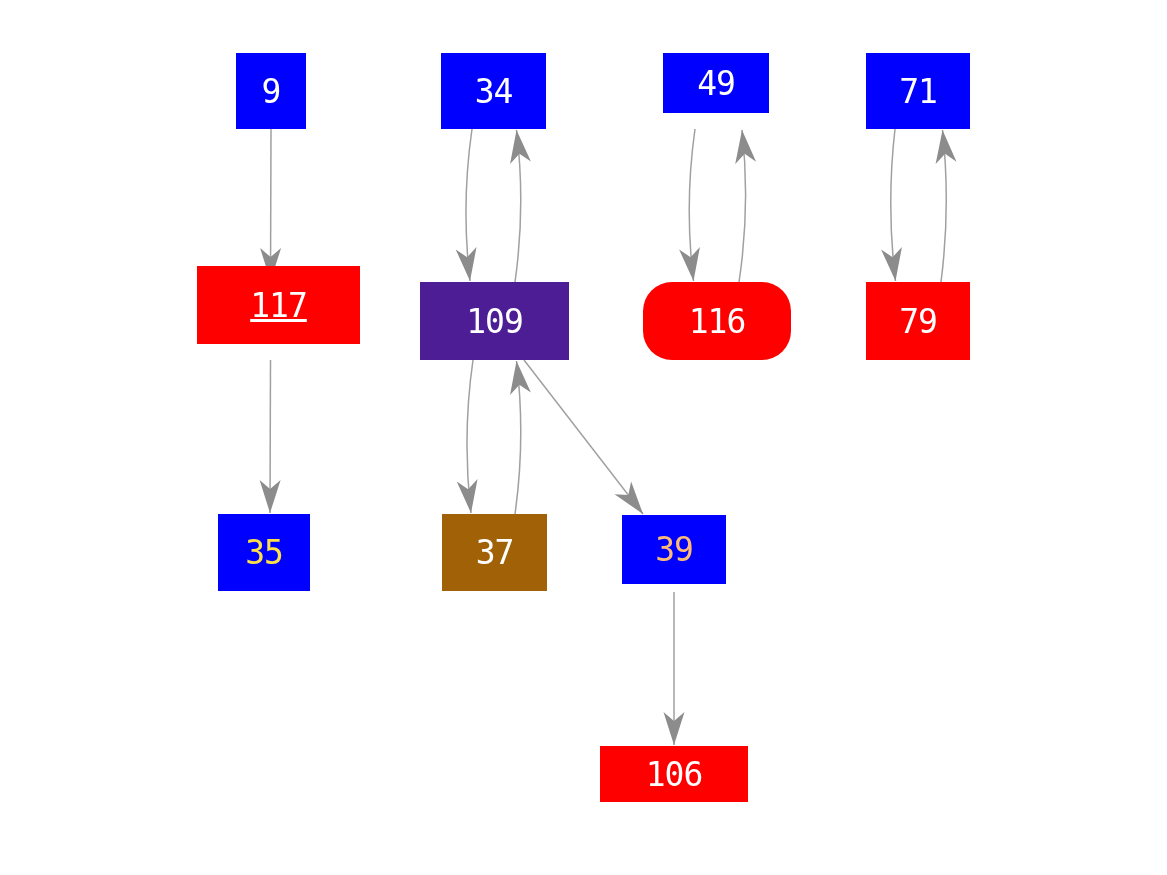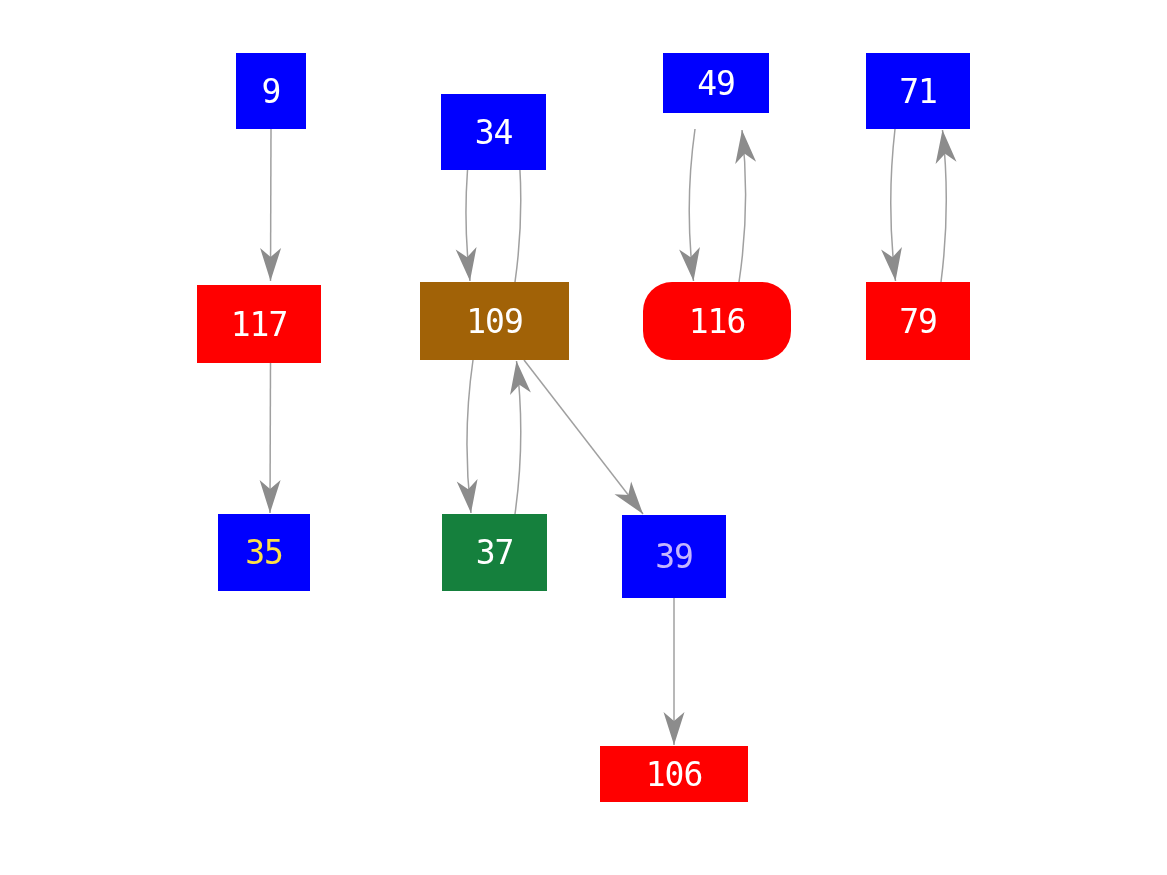--- a/index.html
+++ b/index.html
@@ -61,47 +61,47 @@
       <polygon points="516.5,361 530.8854170672499,392.50094880795297 519.3809766251055,384.8264553319539 510.0372686517902,395.02180335492034" fill="#8c8c8c"></polygon>
       <path d="M 524 360 Q 583.5 437 643 514" fill="none" stroke="#a0a0a0" stroke-width="1.5"></path>
       <polygon points="643,514 614.5137399498819,494.307793715354 628.3252599741817,495.009159966588 631.1307249791175,481.467396192763" fill="#8c8c8c"></polygon>
       <path d="M 674 592 Q 674 668.5 674 745" fill="none" stroke="#a0a0a0" stroke-width="1.5"></path>
       <polygon points="674,745 663.5,712 674,721 684.5,712" fill="#8c8c8c"></polygon>
     </svg>
   <div>
       <div class="node" style="left: 236px; top: 53px; width: 70px; height: 76px; background: rgb(0, 0, 255); color: rgb(255, 255, 255);">
         <span>9</span>
       </div>
-      <div class="node" style="left: 441px; top: 53px; width: 105px; height: 76px; background: rgb(0, 0, 255); color: rgb(255, 255, 255); margin-top: 41px;">
+      <div class="node" style="left: 441px; top: 53px; width: 105px; height: 76px; background: rgb(0, 0, 255); color: rgb(255, 255, 255);">
         <span>34</span>
       </div>
       <div class="node" style="left: 663px; top: 53px; width: 106px; height: 60px; background: rgb(0, 0, 255); color: rgb(255, 255, 255);">
         <span>49</span>
       </div>
       <div class="node" style="left: 866px; top: 53px; width: 104px; height: 76px; background: rgb(0, 0, 255); color: rgb(255, 255, 255);">
         <span>71</span>
       </div>
-      <div class="node" style="left: 197px; top: 285px; width: 124px; height: 78px; background: rgb(255, 0, 0); color: rgb(255, 255, 255);">
+      <div class="node" style="left: 197px; top: 266px; width: 163px; height: 78px; background: rgb(255, 0, 0); color: rgb(255, 255, 255); text-decoration: underline;">
         <span>117</span>
       </div>
-      <div class="node" style="left: 420px; top: 282px; width: 149px; height: 78px; background: #a16207; color: rgb(255, 255, 255);">
+      <div class="node" style="left: 420px; top: 282px; width: 149px; height: 78px; background: #4c1d95; color: rgb(255, 255, 255);">
         <span>109</span>
       </div>
       <div class="node" style="left: 643px; top: 282px; width: 148px; height: 78px; background: rgb(255, 0, 0); color: rgb(255, 255, 255); border-radius: 29px;">
         <span>116</span>
       </div>
       <div class="node" style="left: 866px; top: 282px; width: 104px; height: 78px; background: rgb(255, 0, 0); color: rgb(255, 255, 255);">
         <span>79</span>
       </div>
       <div class="node" style="left: 218px; top: 514px; width: 92px; height: 77px; background: rgb(0, 0, 255); color: #fde047;">
         <span>35</span>
       </div>
-      <div class="node" style="left: 442px; top: 514px; width: 105px; height: 77px; background: #15803d; color: rgb(255, 255, 255);">
+      <div class="node" style="left: 442px; top: 514px; width: 105px; height: 77px; background: #a16207; color: rgb(255, 255, 255);">
         <span>37</span>
       </div>
-      <div class="node" style="left: 622px; top: 515px; width: 104px; height: 83px; background: rgb(0, 0, 255); color: #c4b5fd;">
+      <div class="node" style="left: 622px; top: 515px; width: 104px; height: 69px; background: rgb(0, 0, 255); color: #fdba74;">
         <span>39</span>
       </div>
       <div class="node" style="left: 600px; top: 746px; width: 148px; height: 56px; background: rgb(255, 0, 0); color: rgb(255, 255, 255);">
         <span>106</span>
       </div>
     </div>
 </div>
 
 </body></html>

